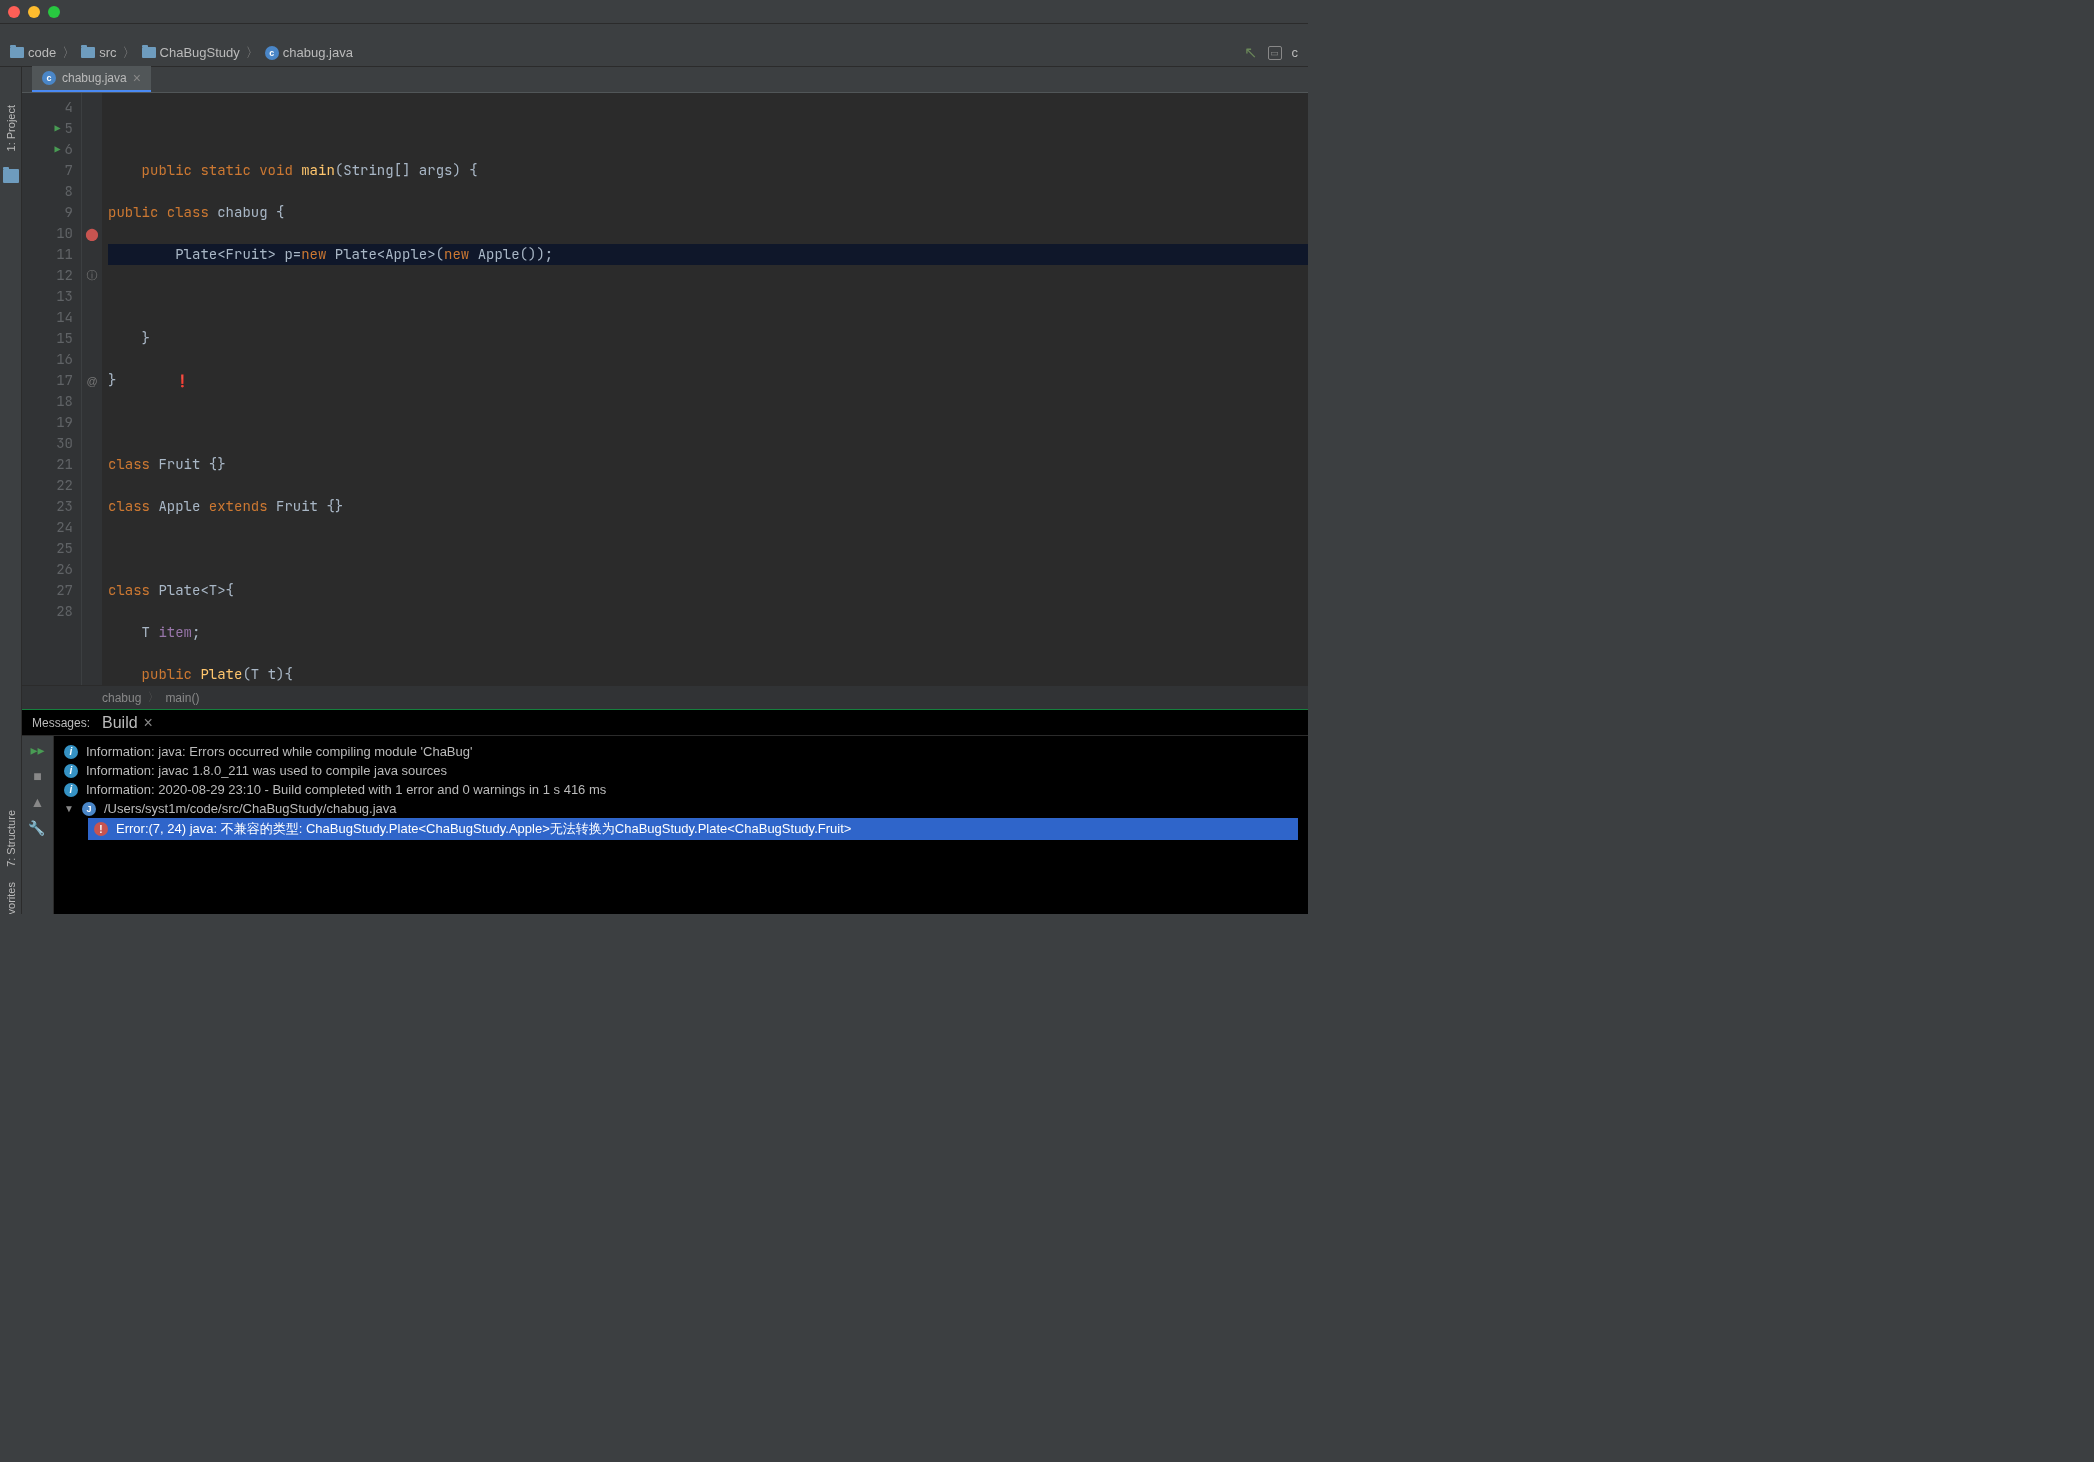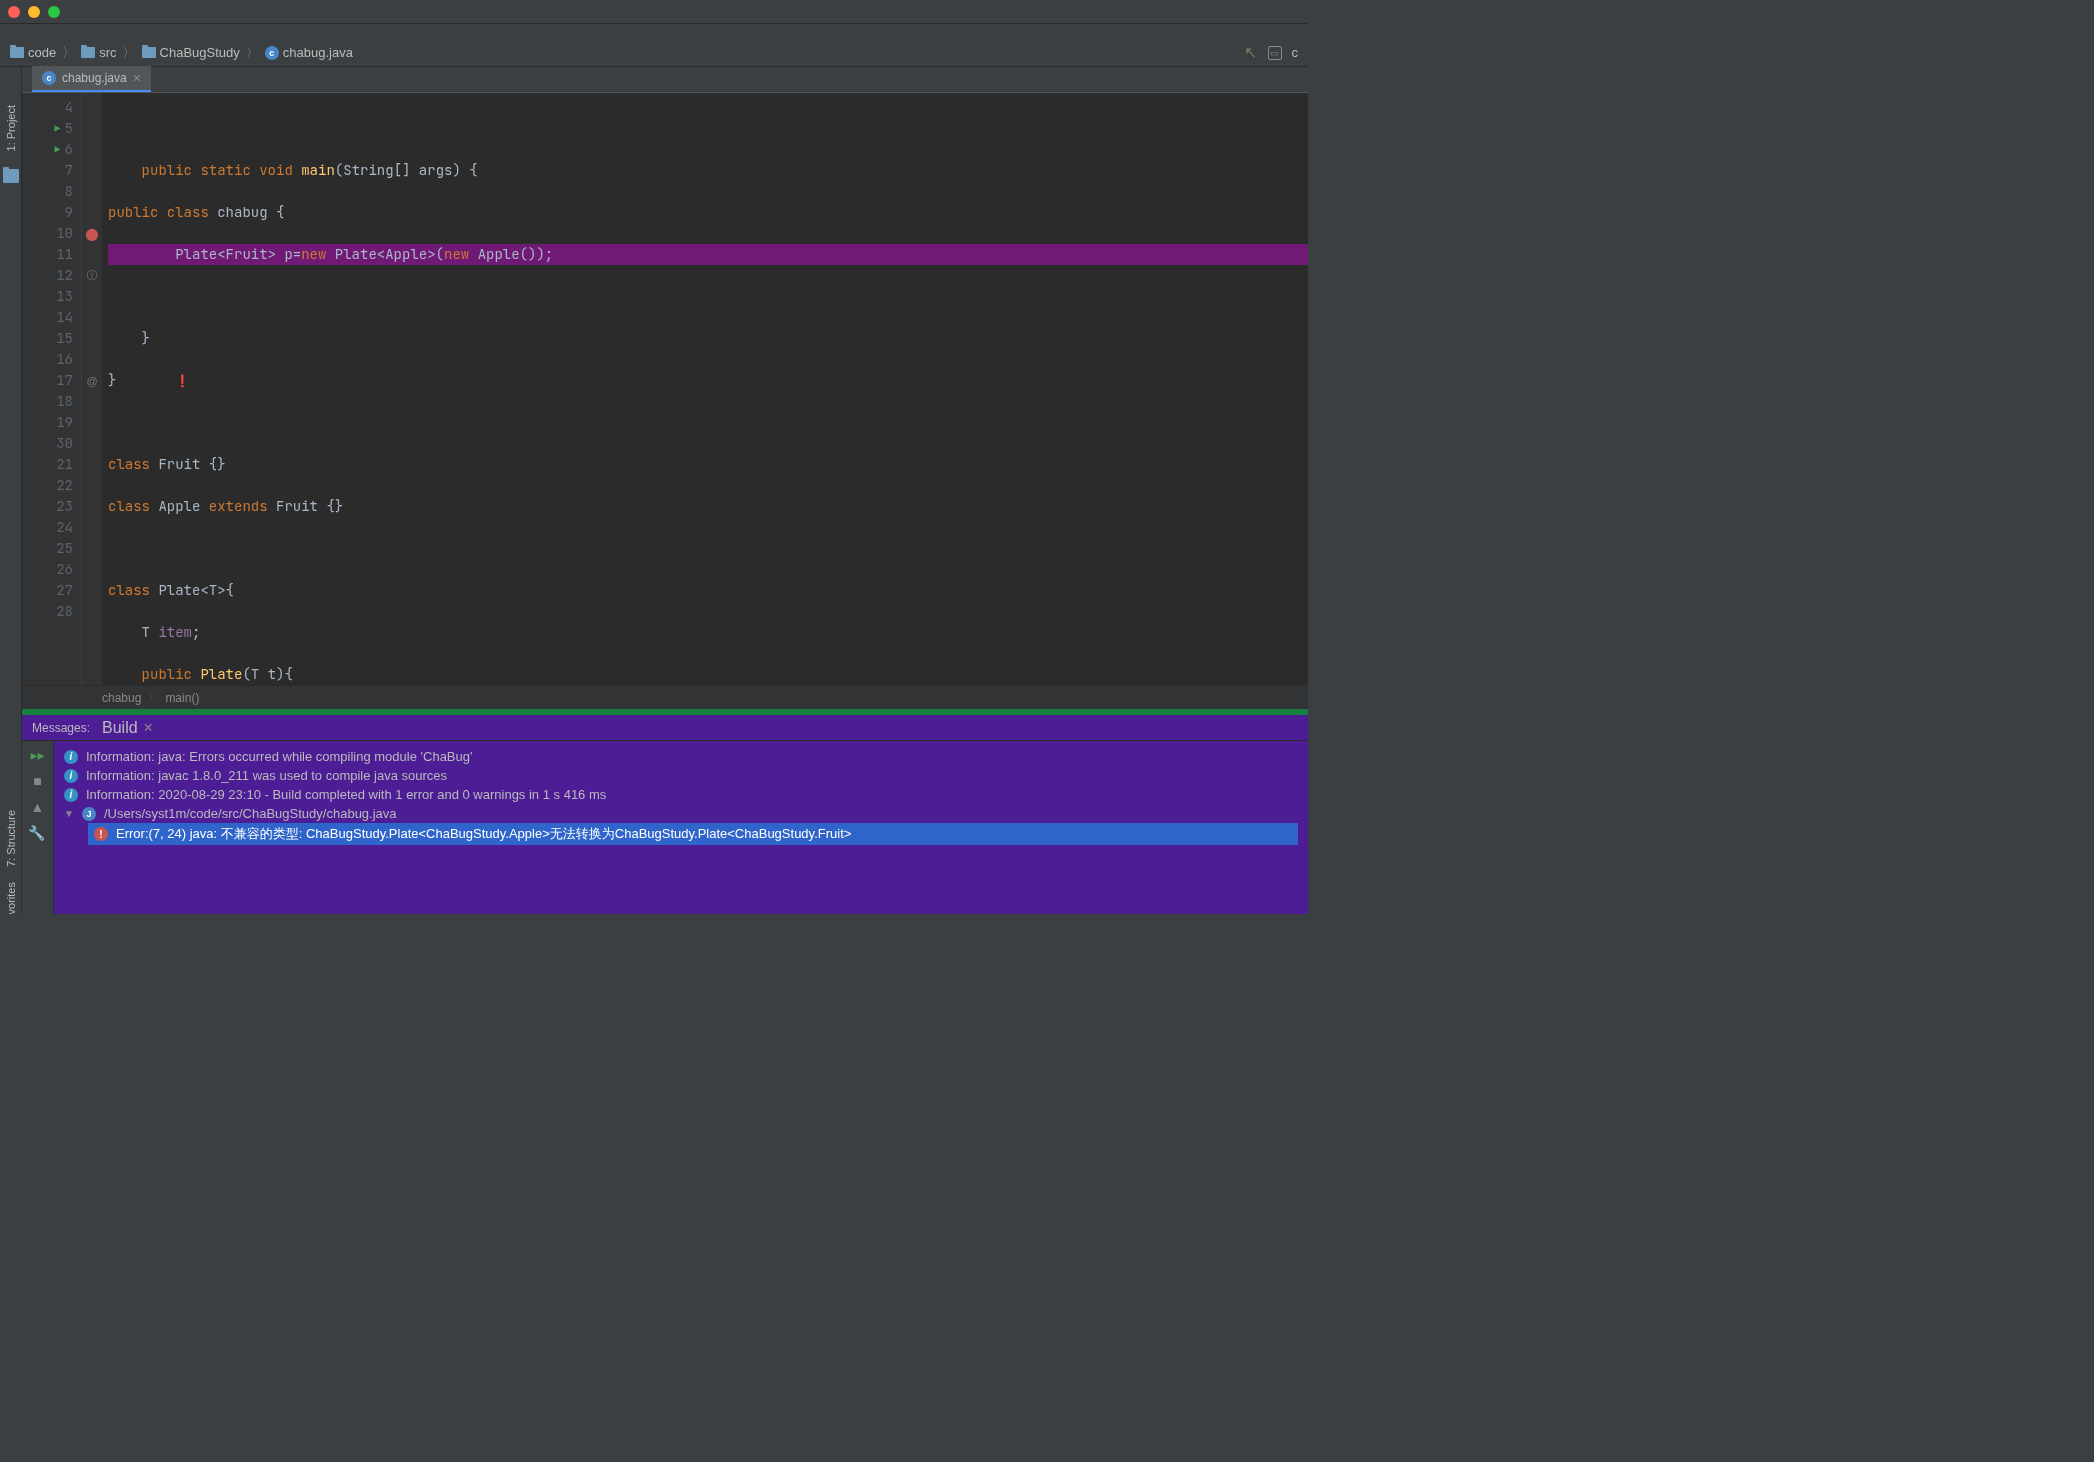--- a/index.html
+++ b/index.html
@@ -86,31 +86,31 @@
 .code {
   flex:1;
   font-family:"JetBrains Mono","Menlo",monospace;
   font-size:14px; line-height:21px;
   padding:4px 0 4px 6px;
   color:#a9b7c6;
   white-space:pre;
   overflow:auto;
 }
 .code-line { height:21px; }
-.code-line.hl { background:#701a75; }
+.code-line.hl { background:#0f172a; }
 .kw { color:#cc7832; }
 .fn { color:#ffc66d; }
 .typ { color:#a9b7c6; }
 .field { color:#9876aa; }
 .err-bulb { color:#c75450; font-size:12px;}
 
 .crumb-path { height:24px; background:#313335; display:flex; align-items:center; padding-left:80px; gap:6px; font-size:12px; color:#888; border-top:1px solid #2b2b2b;}
 .crumb-path span.sep { color:#555;}
 
-.messages-panel { background:#4c1d95; height:220px; display:flex; flex-direction:column; border-top:6px solid #15803d;}
+.messages-panel { background:#000000; height:220px; display:flex; flex-direction:column; border-top:1px solid #15803d;}
 .msg-header { height:26px; display:flex; align-items:center; padding:0 10px; gap:12px; border-bottom:1px solid #2b2b2b;}
 .msg-title { font-size:12px; color:#bbbbbb;}
 .msg-tab { font-size:16px; color:#bbbbbb; display:flex; align-items:center; gap:6px; cursor:pointer;}
 .msg-body { flex:1; display:flex;}
 .msg-toolbar { width:32px; background:#3c3f41; display:flex; flex-direction:column; align-items:center; padding-top:6px; gap:10px; border-right:1px solid #2b2b2b;}
 .msg-tb-btn { color:#499c54; font-size:14px; cursor:pointer;}
 .msg-tb-btn.grey { color:#888;}
 .msg-content { flex:1; padding:6px 10px; font-size:13px; color:#bbbbbb; overflow:auto;}
 .msg-line { display:flex; align-items:center; gap:8px; padding:2px 0;}
 .msg-line.sel { background:#2f65ca; color:#fff; padding:2px 6px; margin-left:24px;}

